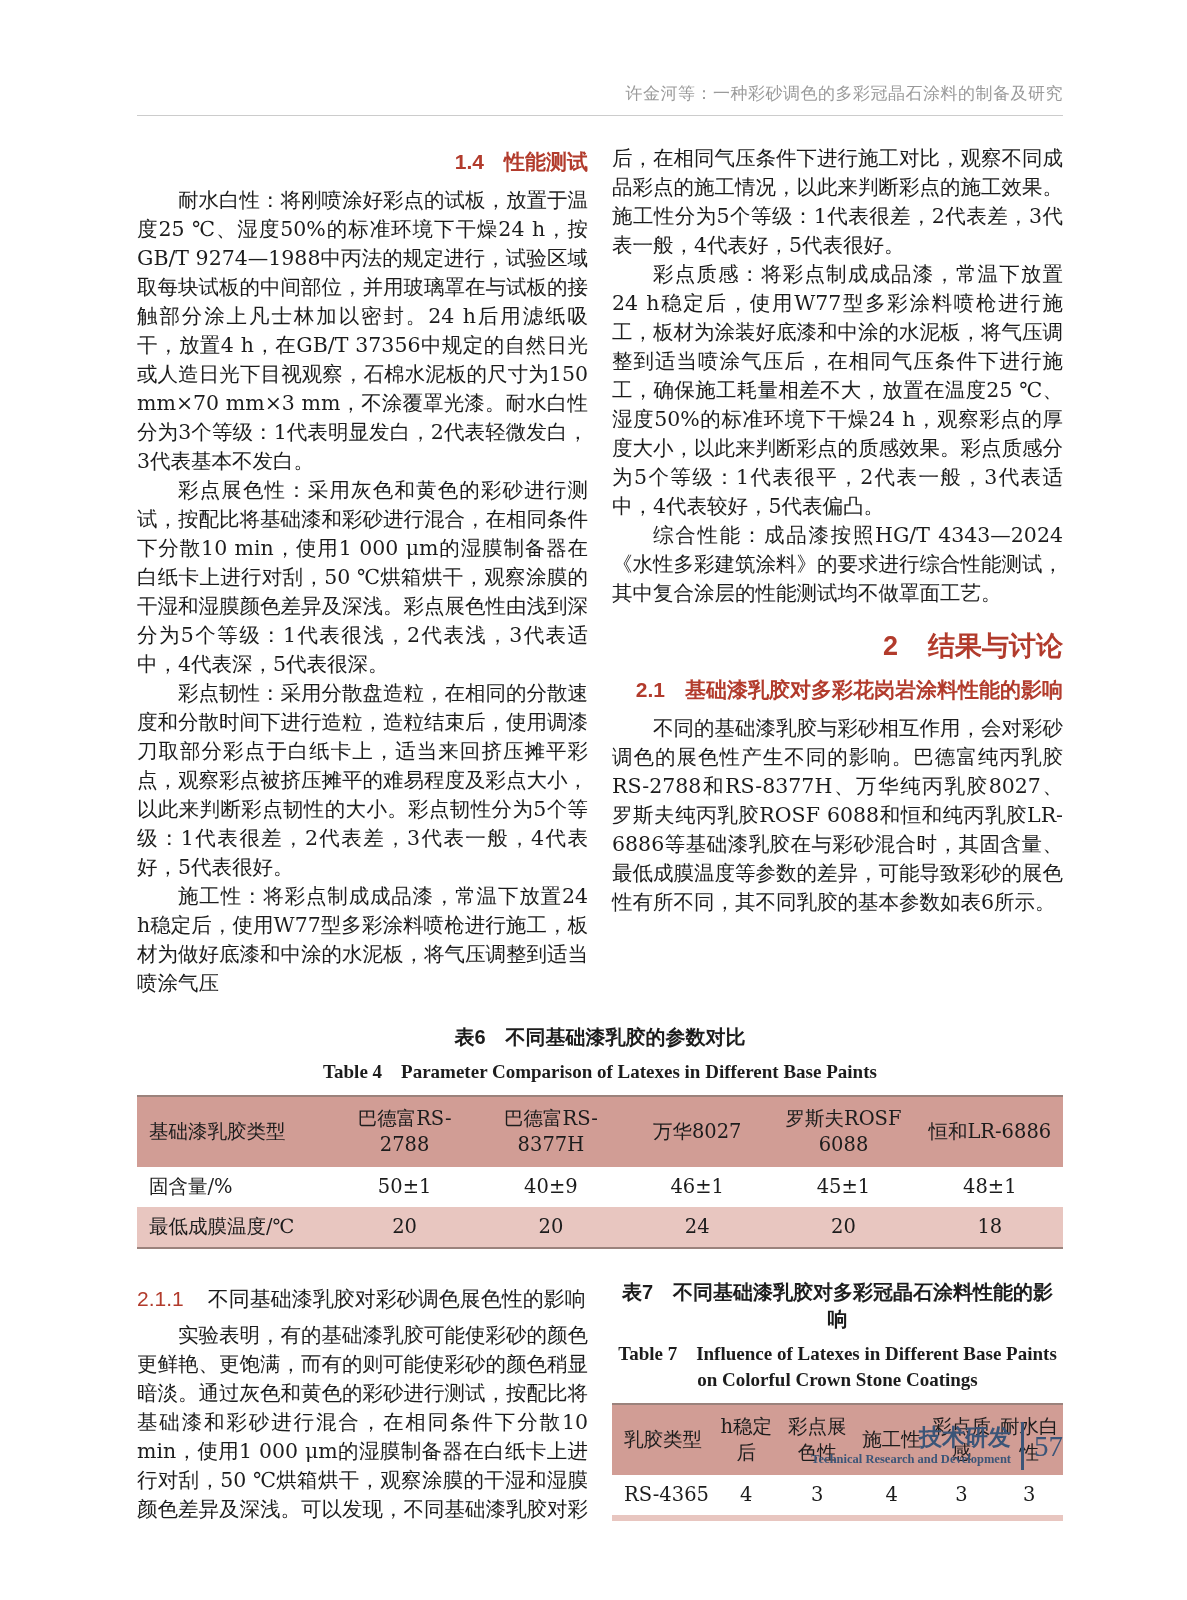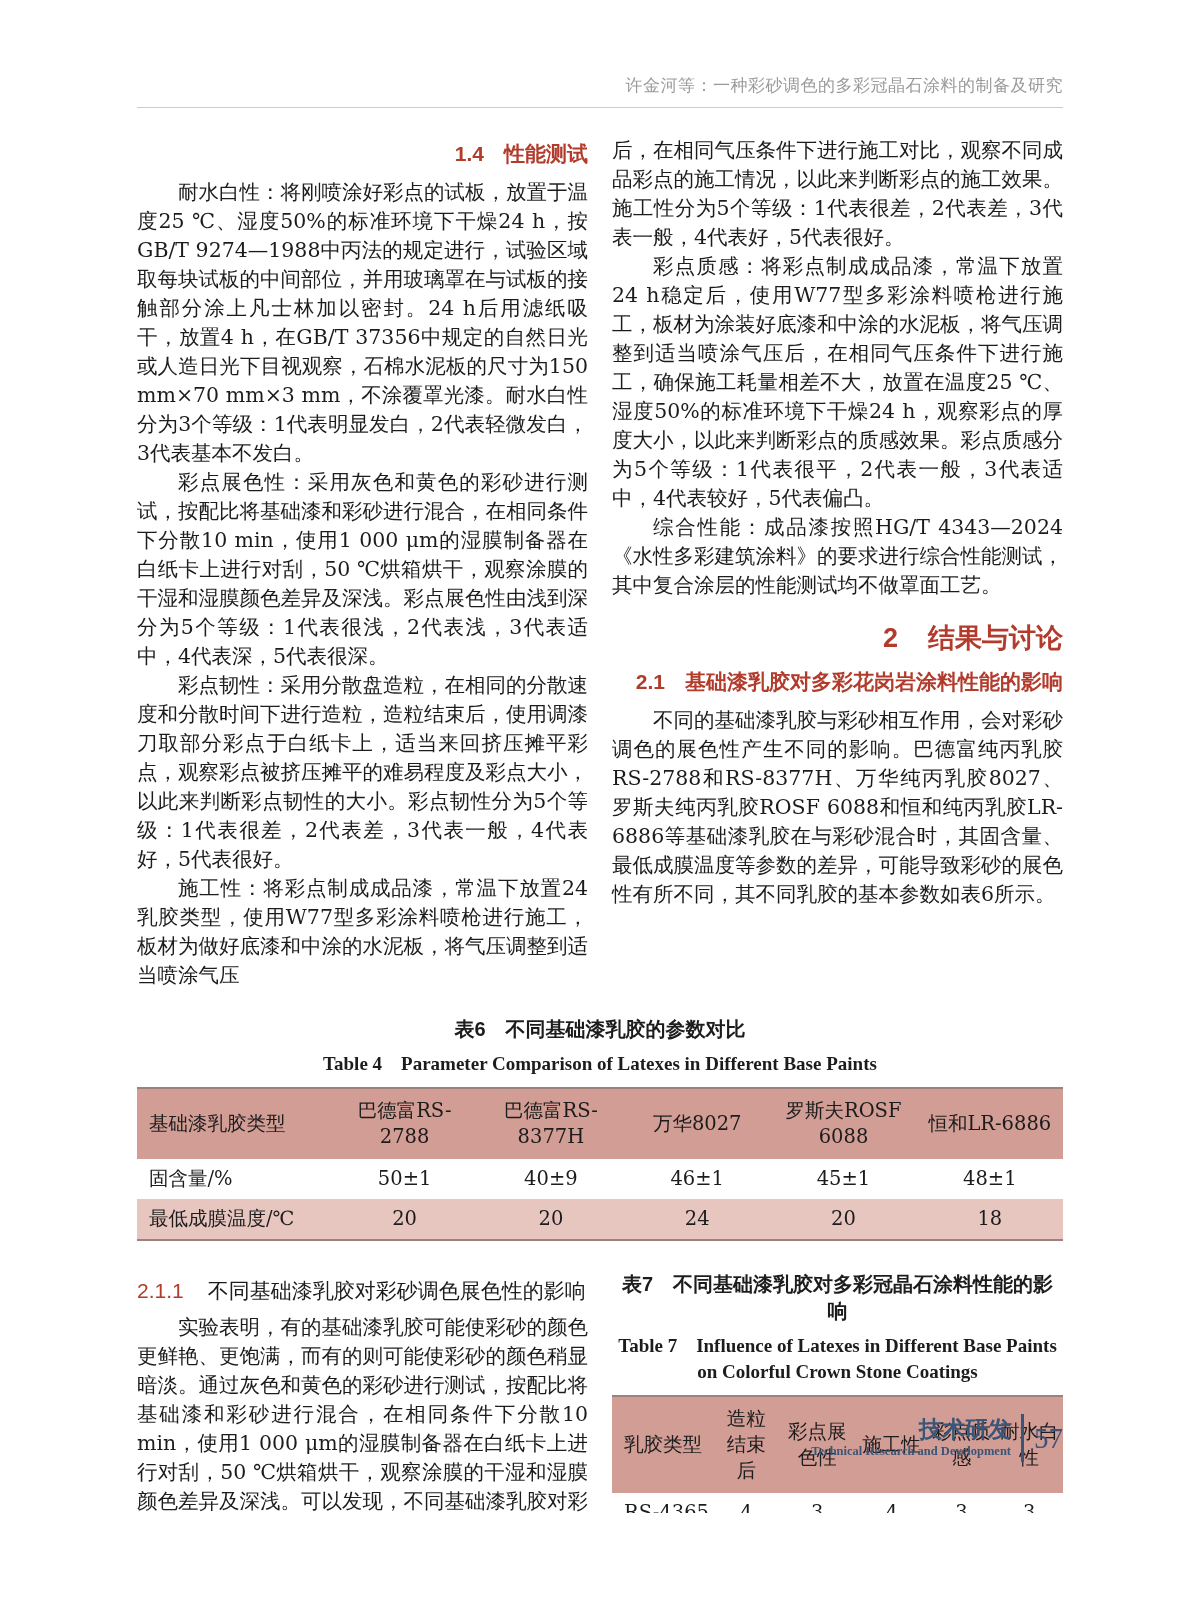--- a/index.html
+++ b/index.html
@@ -10,21 +10,21 @@
     --footer-blue:#3b5578;
     --head-gray:#9a9a9a;
     --rule-gray:#cccccc;
     --ink:#1c1c1c;
   }
   *{margin:0;padding:0;box-sizing:border-box;}
   html,body{background:#fff;}
   .page{
     position:relative;
     width:1187px;height:1509px;
-    margin:4px auto;
+    margin:12px auto;
     background:#ffffff;
     font-family:"DejaVu Serif","Liberation Serif",serif;
     color:var(--ink);
     overflow:hidden;
   }
   .content{
     position:absolute;
     left:137px;top:70px;
     width:926px;
   }
@@ -163,21 +163,21 @@
     <hr class="head-rule">
 
     <div class="cols">
       <div class="col">
         <div class="h-red">
           <span class="h-num">1.4</span><span class="h-txt">性能测试</span>
         </div>
         <p class="para">耐水白性：将刚喷涂好彩点的试板，放置于温度25 ℃、湿度50%的标准环境下干燥24 h，按GB/T 9274—1988中丙法的规定进行，试验区域取每块试板的中间部位，并用玻璃罩在与试板的接触部分涂上凡士林加以密封。24 h后用滤纸吸干，放置4 h，在GB/T 37356中规定的自然日光或人造日光下目视观察，石棉水泥板的尺寸为150 mm×70 mm×3 mm，不涂覆罩光漆。耐水白性分为3个等级：1代表明显发白，2代表轻微发白，3代表基本不发白。</p>
         <p class="para">彩点展色性：采用灰色和黄色的彩砂进行测试，按配比将基础漆和彩砂进行混合，在相同条件下分散10 min，使用1 000 μm的湿膜制备器在白纸卡上进行对刮，50 ℃烘箱烘干，观察涂膜的干湿和湿膜颜色差异及深浅。彩点展色性由浅到深分为5个等级：1代表很浅，2代表浅，3代表适中，4代表深，5代表很深。</p>
         <p class="para">彩点韧性：采用分散盘造粒，在相同的分散速度和分散时间下进行造粒，造粒结束后，使用调漆刀取部分彩点于白纸卡上，适当来回挤压摊平彩点，观察彩点被挤压摊平的难易程度及彩点大小，以此来判断彩点韧性的大小。彩点韧性分为5个等级：1代表很差，2代表差，3代表一般，4代表好，5代表很好。</p>
-        <p class="para">施工性：将彩点制成成品漆，常温下放置24 乳胶类型，使用W77型多彩涂料喷枪进行施工，板材为做好底漆和中涂的水泥板，将气压调整到适当喷涂气压</p>
+        <p class="para">施工性：将彩点制成成品漆，常温下放置24 h稳定后，使用W77型多彩涂料喷枪进行施工，板材为做好底漆和中涂的水泥板，将气压调整到适当喷涂气压</p>
       </div>
 
       <div class="col">
         <p class="para no-indent">后，在相同气压条件下进行施工对比，观察不同成品彩点的施工情况，以此来判断彩点的施工效果。施工性分为5个等级：1代表很差，2代表差，3代表一般，4代表好，5代表很好。</p>
         <p class="para">彩点质感：将彩点制成成品漆，常温下放置24 h稳定后，使用W77型多彩涂料喷枪进行施工，板材为涂装好底漆和中涂的水泥板，将气压调整到适当喷涂气压后，在相同气压条件下进行施工，确保施工耗量相差不大，放置在温度25 ℃、湿度50%的标准环境下干燥24 h，观察彩点的厚度大小，以此来判断彩点的质感效果。彩点质感分为5个等级：1代表很平，2代表一般，3代表适中，4代表较好，5代表偏凸。</p>
         <p class="para">综合性能：成品漆按照HG/T 4343—2024《水性多彩建筑涂料》的要求进行综合性能测试，其中复合涂层的性能测试均不做罩面工艺。</p>
         <div class="h-section">
           <span class="h-num">2</span><span class="h-txt">结果与讨论</span>
         </div>
         <div class="h-red">
@@ -248,21 +248,21 @@
                 <col class="c0">
                 <col class="c1">
                 <col class="c2">
                 <col class="c3">
                 <col class="c4">
                 <col class="c5">
               </colgroup>
             <thead>
               <tr>
                 <th>乳胶类型</th>
-                <th>造粒结束后</th>
+                <th>h稳定后</th>
                 <th>彩点展色性</th>
                 <th>施工性</th>
                 <th>彩点质感</th>
                 <th>耐水白性</th>
               </tr>
             </thead>
             <tbody>
               <tr>
                 <td>RS-4365</td>
                 <td>4</td>

